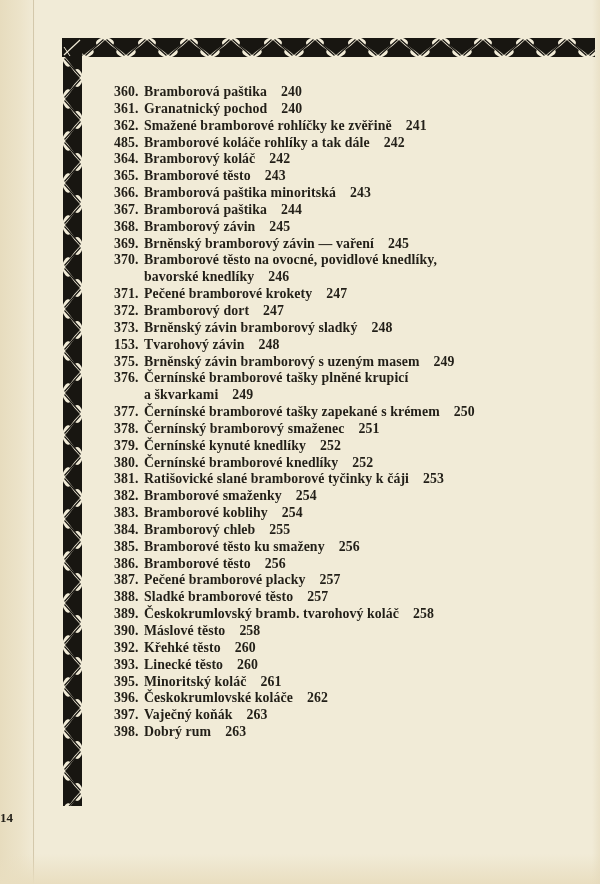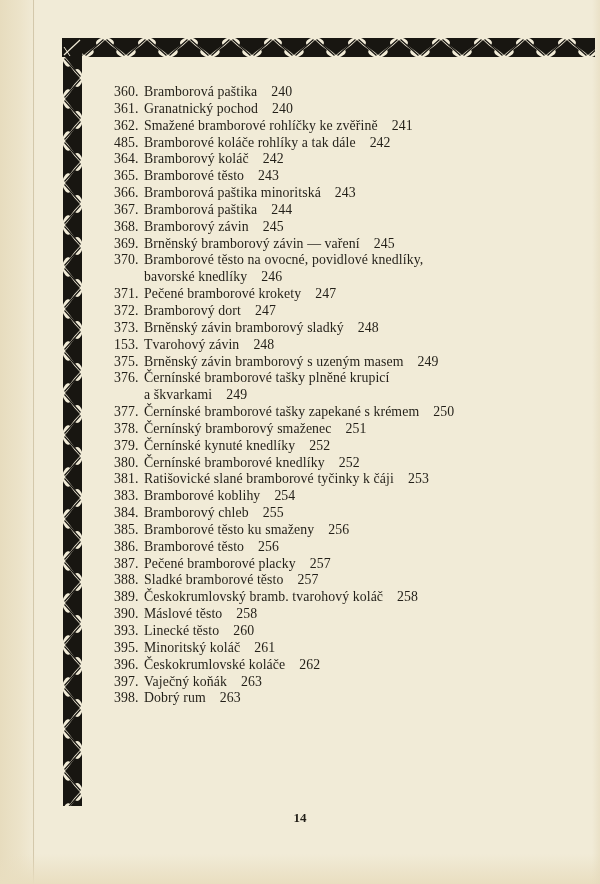--- a/index.html
+++ b/index.html
@@ -23,29 +23,29 @@
   }
   .edge-right{
     position:absolute;right:0;top:0;width:8px;height:884px;
     background:linear-gradient(to left,rgba(228,217,187,.55),rgba(228,217,187,0));
   }
   .border-svg{position:absolute;left:0;top:0;}
   
   .toc{
     position:absolute;left:114px;top:84px;width:478px;
     color:#221f18;
-    font-size:13.8px;font-weight:normal;
+    font-size:13.8px;font-weight:bold;
     letter-spacing:.1px;
   }
   .line{height:16.85px;line-height:16.85px;white-space:nowrap;}
   .num{display:inline-block;width:30px;}
   .pg{margin-left:14px;}
   .footer{
     position:absolute;left:0;top:810px;width:600px;
-    text-align:center;color:#221f18;
+    color:#221f18;
     font-size:13px;font-weight:bold;
   }
 </style>
 </head>
 <body>
 
 <div class="edge-left"></div>
 <div class="edge-crease"></div>
 <div class="edge-bottom"></div>
 <div class="edge-right"></div>
@@ -92,28 +92,30 @@
     <div class="line"><span class="num">373.</span><span>Brněnský závin bramborový sladký</span><span class="pg">248</span></div>
     <div class="line"><span class="num">153.</span><span>Tvarohový závin</span><span class="pg">248</span></div>
     <div class="line"><span class="num">375.</span><span>Brněnský závin bramborový s uzeným masem</span><span class="pg">249</span></div>
     <div class="line"><span class="num">376.</span><span>Černínské bramborové tašky plněné krupicí</span></div>
     <div class="line"><span class="num"></span><span>a škvarkami</span><span class="pg">249</span></div>
     <div class="line"><span class="num">377.</span><span>Černínské bramborové tašky zapekané s krémem</span><span class="pg">250</span></div>
     <div class="line"><span class="num">378.</span><span>Černínský bramborový smaženec</span><span class="pg">251</span></div>
     <div class="line"><span class="num">379.</span><span>Černínské kynuté knedlíky</span><span class="pg">252</span></div>
     <div class="line"><span class="num">380.</span><span>Černínské bramborové knedlíky</span><span class="pg">252</span></div>
     <div class="line"><span class="num">381.</span><span>Ratišovické slané bramborové tyčinky k čáji</span><span class="pg">253</span></div>
+    <div class="line"><span class="num">382.</span><span>Bramborové smaženky</span><span class="pg">254</span></div>
     <div class="line"><span class="num">383.</span><span>Bramborové koblihy</span><span class="pg">254</span></div>
     <div class="line"><span class="num">384.</span><span>Bramborový chleb</span><span class="pg">255</span></div>
     <div class="line"><span class="num">385.</span><span>Bramborové těsto ku smaženy</span><span class="pg">256</span></div>
     <div class="line"><span class="num">386.</span><span>Bramborové těsto</span><span class="pg">256</span></div>
     <div class="line"><span class="num">387.</span><span>Pečené bramborové placky</span><span class="pg">257</span></div>
     <div class="line"><span class="num">388.</span><span>Sladké bramborové těsto</span><span class="pg">257</span></div>
     <div class="line"><span class="num">389.</span><span>Českokrumlovský bramb. tvarohový koláč</span><span class="pg">258</span></div>
     <div class="line"><span class="num">390.</span><span>Máslové těsto</span><span class="pg">258</span></div>
+    <div class="line"><span class="num">392.</span><span>Křehké těsto</span><span class="pg">260</span></div>
     <div class="line"><span class="num">393.</span><span>Linecké těsto</span><span class="pg">260</span></div>
     <div class="line"><span class="num">395.</span><span>Minoritský koláč</span><span class="pg">261</span></div>
     <div class="line"><span class="num">396.</span><span>Českokrumlovské koláče</span><span class="pg">262</span></div>
     <div class="line"><span class="num">397.</span><span>Vaječný koňák</span><span class="pg">263</span></div>
     <div class="line"><span class="num">398.</span><span>Dobrý rum</span><span class="pg">263</span></div>
   </div>
 
 <div class="footer">14</div>
 
 </body></html>

